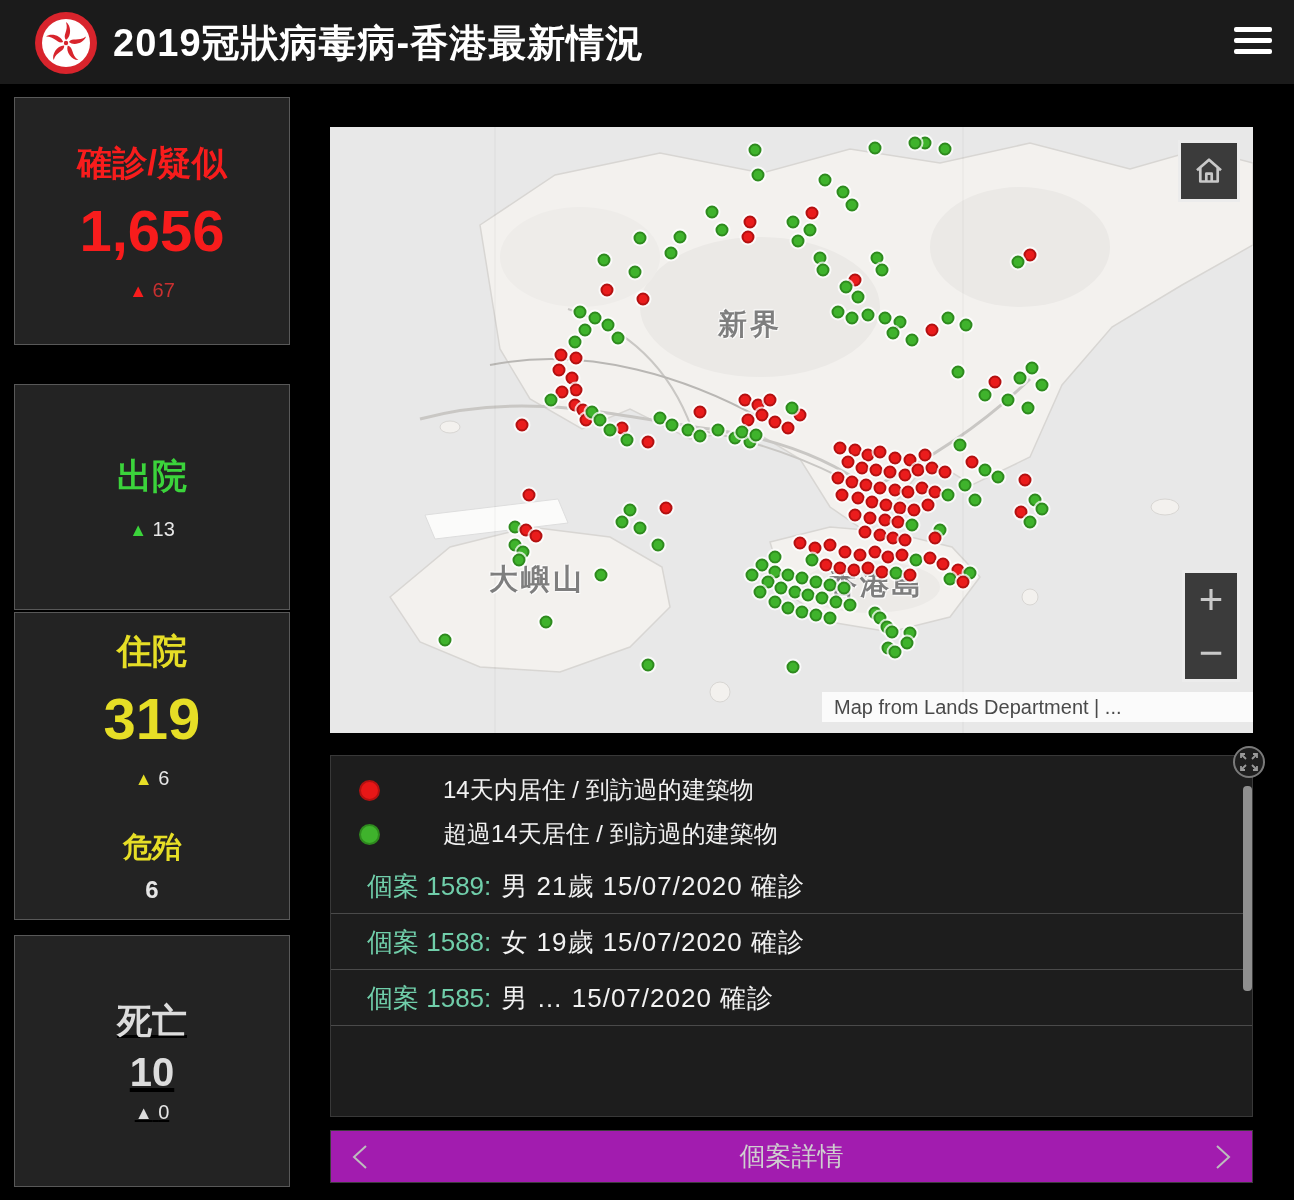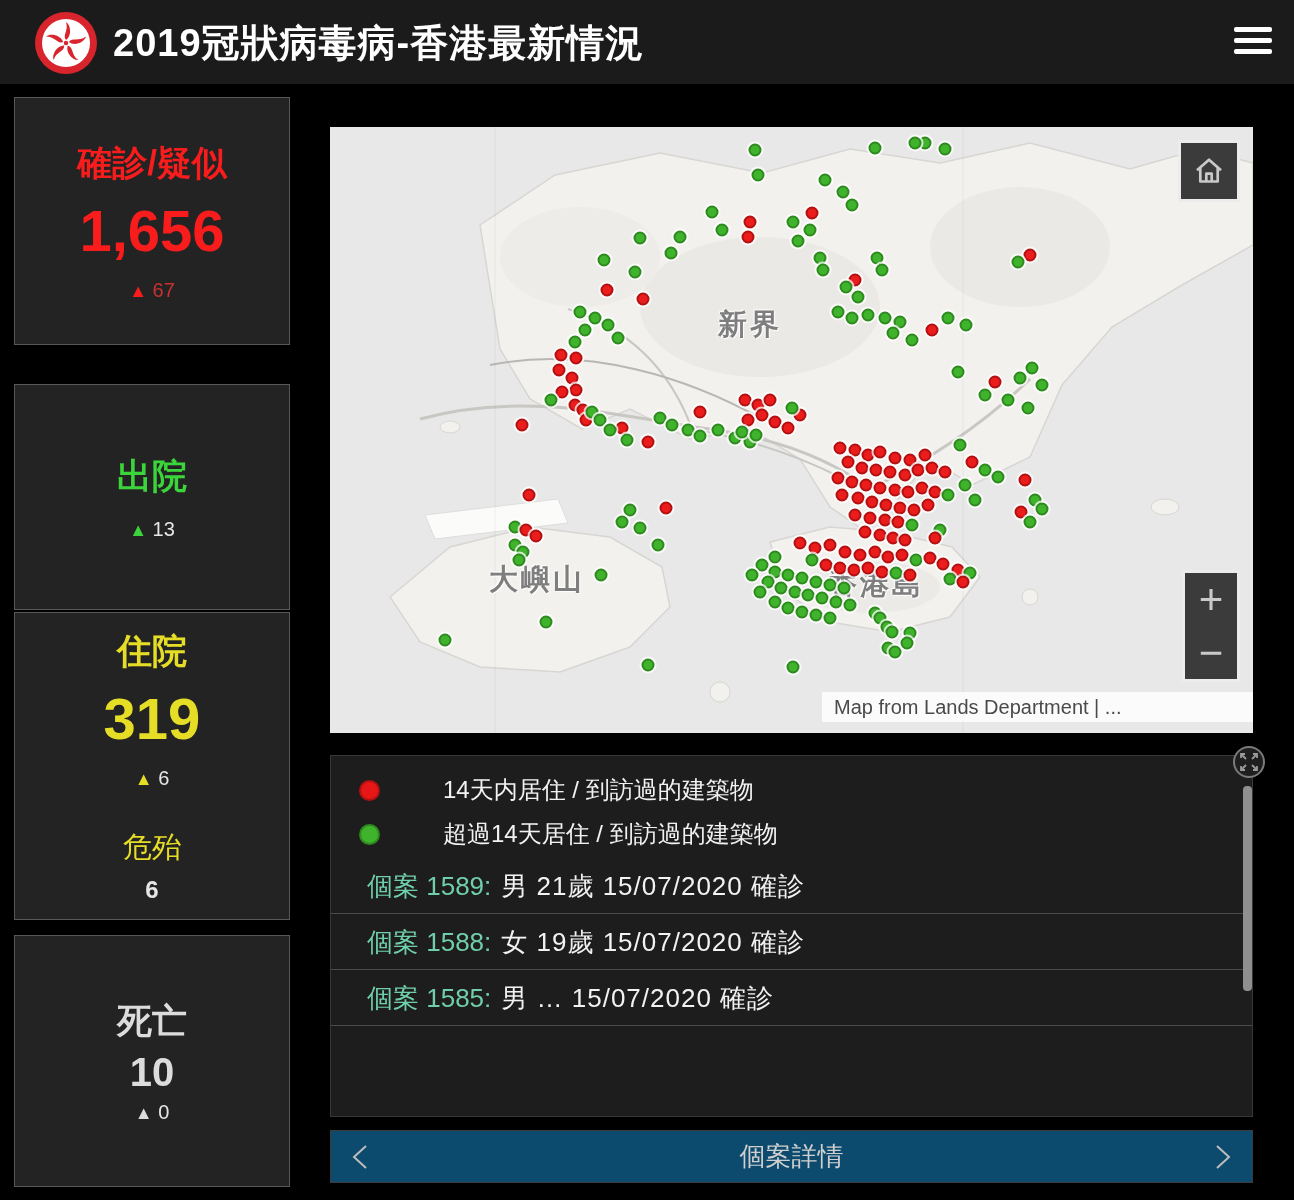--- a/index.html
+++ b/index.html
@@ -15,26 +15,26 @@
   .menu { position:absolute; right:22px; top:27px; width:38px; height:32px; cursor:pointer; }
   .menu span { display:block; width:38px; height:5px; background:#fff; border-radius:2px; margin-bottom:6px; }
 
   
   .card { position:absolute; left:14px; width:276px; background:#232323; border:1px solid #585858;
     display:flex; flex-direction:column; align-items:center; justify-content:center; text-align:center; }
   .card-label { font-size:35px; font-weight:bold; color:var(--c); }
   .card-value { font-size:58px; font-weight:bold; color:var(--c); margin-top:14px; line-height:1.05; }
   .card-delta { font-size:20px; margin-top:18px; color:var(--dc); }
   .card-delta .tri { color:var(--c); font-size:18px; }
-  .card-sub-label { font-size:29px; font-weight:normal; color:var(--c); margin-top:38px; }
+  .card-sub-label { font-size:29px; font-weight:bold; color:var(--c); margin-top:38px; }
   .card-sub-value { font-size:24px; font-weight:bold; color:#e6e6e6; margin-top:8px; }
   #card-0 { top:97px;  height:248px; }
   #card-1 { top:384px; height:226px; }
   #card-2 { top:612px; height:308px; }
-  #card-3 { top:935px; height:252px; }
+  #card-3 { top:935px; height:252px;text-decoration:underline; }
   #card-3 .card-value { font-size:40px; margin-top:6px; }
   #card-3 .card-delta { margin-top:8px; }
 
   
   .map { position:absolute; left:330px; top:127px; width:923px; height:606px; background:#e8e8e8; overflow:hidden; cursor:grab; }
   .map svg.base { position:absolute; left:0; top:0; }
   #map-labels { position:absolute; left:0; top:0; width:100%; height:100%; }
   .maplabel { position:absolute; transform:translate(-50%,-50%); font-size:29px; font-weight:bold;
     color:#7e7e7e; letter-spacing:3px; white-space:nowrap;
     text-shadow:0 0 3px #fff, 1px 1px 0 rgba(255,255,255,.8), -1px -1px 0 rgba(255,255,255,.8); }
@@ -69,21 +69,21 @@
     font-size:26px; white-space:nowrap; cursor:pointer; }
   .case-row .cid { color:#70ceaa; }
   .case-row .cdet { color:#f2f2f2; margin-left:10px; letter-spacing:1px; }
 
   .expand { position:absolute; left:1231px; top:744px; width:36px; height:36px; cursor:pointer; }
   .scrollthumb { position:absolute; left:1243px; top:786px; width:9px; height:205px;
     background:#8f8f8f; border-radius:4px; cursor:pointer; }
 
   
   .footerbar { position:absolute; left:330px; top:1130px; width:923px; height:53px;
-    background:#0c4a6e; border:1px solid #3c3c3c;padding-left:12px; }
+    background:#a21caf; border:1px solid #3c3c3c;padding-left:12px; }
   .footerbar .ftitle { position:absolute; left:0; right:0; text-align:center; line-height:51px;
     color:#cfcfcf; font-size:26px; }
   .farrow { position:absolute; top:13px; width:18px; height:26px; cursor:pointer; }
   .farrow.left { left:20px; } .farrow.right { right:20px; }
 </style>
 </head>
 <body>
 
 <div class="app">
 

